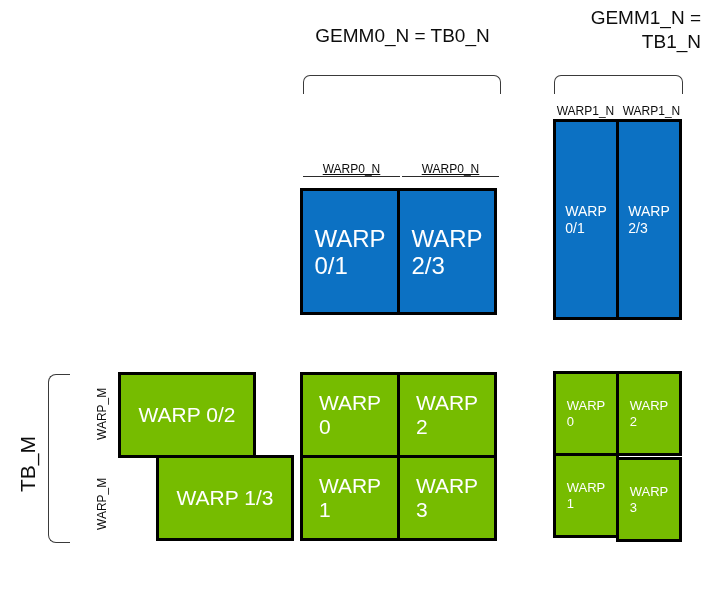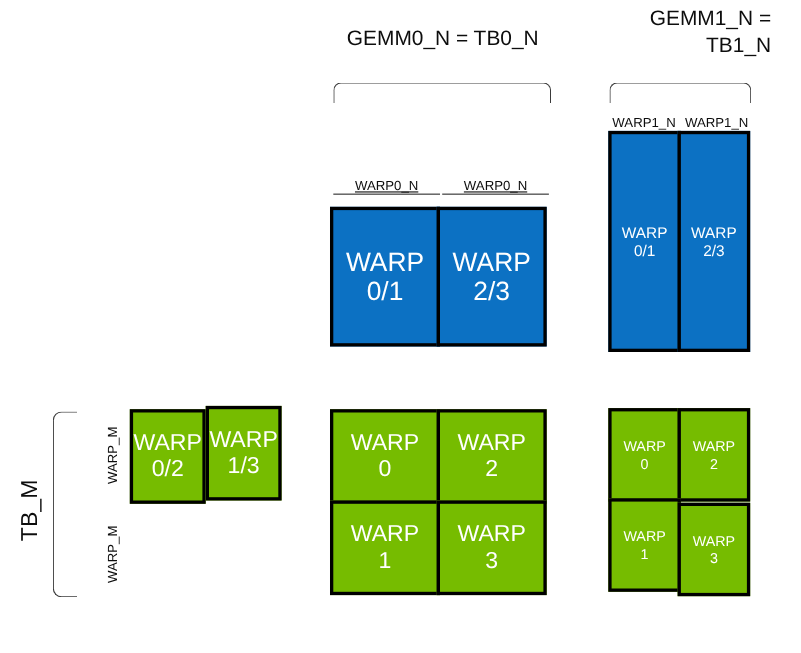--- a/index.html
+++ b/index.html
@@ -79,29 +79,29 @@
     transform-origin: 0 0;
     transform: rotate(-90deg);
   }
 
   
   .group {
     box-sizing: border-box;
     display: flex;
   }
   .group.cols { flex-direction: row; }
-  .group.rows { flex-direction: row; }
+  .group.rows { flex-direction: column; }
 
   .cell {
     box-sizing: border-box;
     display: flex;
     align-items: center;
     justify-content: center;
     color: #ffffff;
-    text-align: center;
+    text-align: left;
     white-space: pre-line;
     border: 3px solid #000000;
   }
   .cell.blue  { background: #0c71c3; }
   .cell.green { background: #76bc00; }
 
   .cell .txt {
     display: block;
     white-space: pre-line;
   }
@@ -157,21 +157,21 @@
 
   <div class="abs vlabel-big" style="left:16px; top:492px;">TB_M</div>
 
   <div class="abs vlabel" style="left:95px; top:440px;">WARP_M</div>
   <div class="abs vlabel" style="left:95px; top:530px;">WARP_M</div>
 
   <div class="abs group rows" style="left:118px; top:372px; width:138px; height:172px;">
     <div class="cell green" style="width:138px; height:86px;">
       <span class="txt f21">WARP 0/2</span>
     </div>
-    <div class="cell green" style="width:138px; height:86px; margin-top:-3px;">
+    <div class="cell green" style="width:138px; height:86px; margin-top:-3px;margin-left:38px;">
       <span class="txt f21">WARP 1/3</span>
     </div>
   </div>
 
   <div class="abs" style="left:300px; top:372px; width:200px; height:172px;">
     <div class="cell green abs" style="left:0px; top:0px; width:100px; height:86px;">
       <span class="txt f21">WARP
 0</span>
     </div>
     <div class="cell green abs" style="left:97px; top:0px; width:100px; height:86px;">

